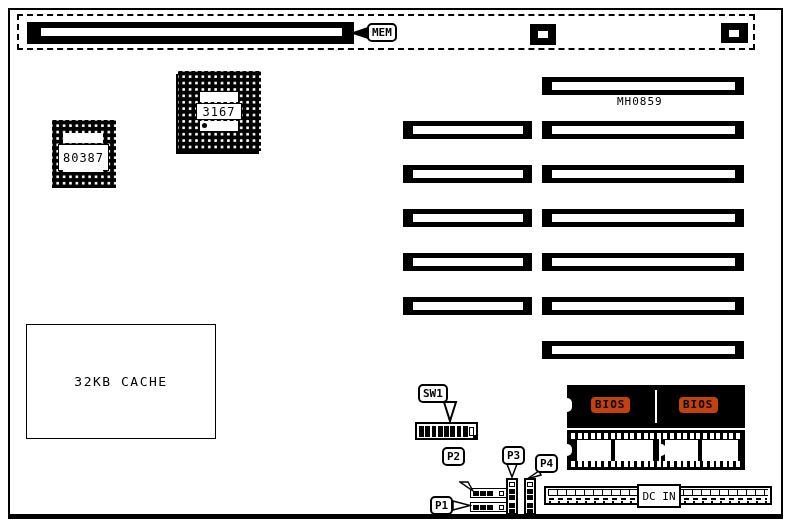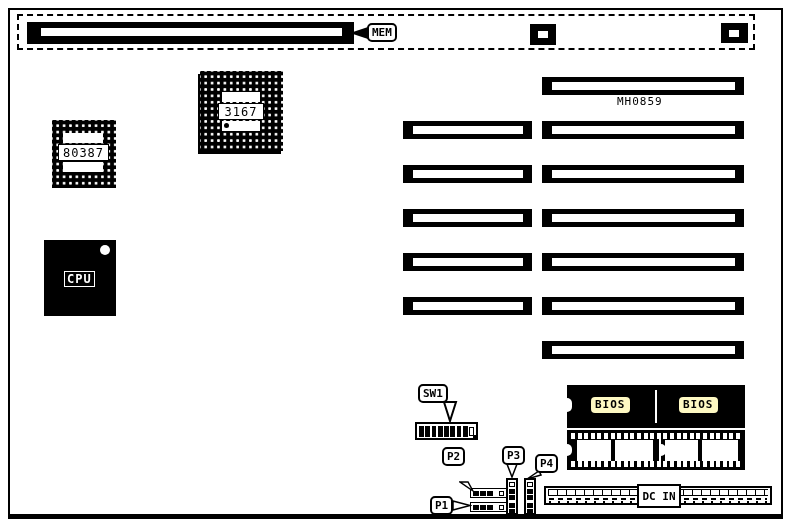--- a/index.html
+++ b/index.html
@@ -13,21 +13,21 @@
   .white{background:#fff}
   .callout{position:absolute;border:2px solid #000;border-radius:5px;background:#fff;
            font-weight:bold;font-size:11px;line-height:13px;padding:1px 3px;z-index:6;white-space:nowrap}
   .pin-grid{background-color:#000;
             background-image:radial-gradient(circle,#fff 1.25px,rgba(0,0,0,0) 1.45px);
             background-size:6.4px 6.4px;background-position:2.5px 2.5px}
   .chip-label{position:absolute;background:#fff;border:1px solid #000;display:flex;
               align-items:center;justify-content:center;font-size:12px;letter-spacing:1px}
   .bar-slot{position:absolute;height:18px;background:#000}
   .bar-slot .stripe{position:absolute;left:10px;right:9px;top:5px;bottom:5px;background:#fff}
-  .bios-label{position:absolute;background:#fef9c3;border-radius:4px;font-weight:bold;font-size:11px;
+  .bios-label{position:absolute;background:#c2410c;border-radius:4px;font-weight:bold;font-size:11px;
               line-height:14px;padding:1px 4px;letter-spacing:1px}
   .perf{position:absolute;left:4px;right:4px;height:6px;
         background:repeating-linear-gradient(90deg,#fff 0 4px,#000 4px 6.6px)}
   .notch{position:absolute;background:#fff;border-radius:0 6px 6px 0}
   .hconn{position:absolute;width:37px;height:10px;border:1px solid #000;background:#fff;
          display:flex;align-items:center;gap:1px;padding:0 2px}
   .hconn .sq{width:6px;height:5px;background:#000}
   .hconn .spacer{flex:1}
   .hconn .sq-open{width:5px;height:5px;border:1px solid #000;background:#fff}
   .vconn{position:absolute;width:12px;height:37px;border:2px solid #000;background:#fff}
@@ -64,39 +64,38 @@
   </svg>
   <div class="callout" style="left:367px;top:23px">MEM</div>
 
   <div class="abs black" style="left:530px;top:24px;width:26px;height:21px">
     <div class="abs white" style="left:8px;top:7px;width:10px;height:7px"></div>
   </div>
   <div class="abs black" style="left:721px;top:23px;width:27px;height:20px">
     <div class="abs white" style="left:8px;top:7px;width:10px;height:7px"></div>
   </div>
 
-  <div class="abs pin-grid" style="left:200px;top:71px;width:83px;height:80px;box-shadow:-2px 3px 0 #000">
+  <div class="abs pin-grid" style="left:178px;top:71px;width:83px;height:80px;box-shadow:-2px 3px 0 #000">
     <div class="abs white" style="left:22px;top:21px;width:38px;height:10px"></div>
     <div class="chip-label" style="left:18px;top:32px;width:46px;height:17px">3167</div>
     <div class="abs white" style="left:22px;top:50px;width:38px;height:10px">
       <div class="abs black" style="left:2px;top:2px;width:5px;height:5px;border-radius:50%"></div>
     </div>
   </div>
 
   <div class="abs pin-grid" style="left:52px;top:120px;width:64px;height:68px">
     <div class="abs white" style="left:11px;top:13px;width:40px;height:10px"></div>
-    <div class="chip-label" style="left:6px;top:24px;width:51px;height:17px">80387</div>
+    <div class="chip-label" style="left:6px;top:24px;width:51px;height:27px">80387</div>
     <div class="abs white" style="left:11px;top:42px;width:40px;height:10px"></div>
   </div>
 
-  <div class="abs black" style="left:44px;top:240px;width:72px;height:76px">
-    <div class="abs white" style="right:6px;top:5px;width:10px;height:10px;border-radius:50%"></div>
-    <div class="abs" style="left:20px;top:31px;border:1px solid #fff;color:#fff;font-weight:bold;font-size:12px;line-height:14px;padding:0 2px;letter-spacing:1px">CPU</div>
-  </div>
-
+
+  <div class="abs" style="left:26px;top:324px;width:190px;height:115px;border:1px solid #000;display:flex;align-items:center;justify-content:center;font-size:13px;letter-spacing:1.5px">
+    <span>32KB CACHE</span>
+  </div>
 
   <div class="abs" style="left:617px;top:95px;font-size:11px;letter-spacing:1px">MH0859</div>
 
   <div class="abs" id="slots-left" style="left:0;top:0;width:0;height:0">
       <div class="bar-slot" style="top: 121px; left: 403px; width: 129px;">
         <div class="stripe"></div>
       </div>
       <div class="bar-slot" style="top: 165px; left: 403px; width: 129px;">
         <div class="stripe"></div>
       </div>
@@ -167,21 +166,21 @@
     <div class="abs white" style="left:135px;top:10px;width:36px;height:21px"></div>
     <div class="abs white" style="left:92px;top:3px;width:2px;height:34px"></div>
     <div class="notch" style="left:0;top:14px;width:5px;height:12px"></div>
     <div class="notch" style="left:94px;top:14px;width:5px;height:12px"></div>
   </div>
 
   <div class="abs" style="left:544px;top:486px;width:228px;height:19px;border:2px solid #000;background:#fff">
     <div class="strip-squares"></div>
     <div class="strip-dashes"></div>
     <div class="strip-dots"></div>
-    <div class="abs" style="left:91px;top:-4px;width:44px;height:24px;border:2px solid #000;background:#fff;display:flex;align-items:center;justify-content:center;font-weight:bold;font-size:11px;z-index:6">DC IN</div>
+    <div class="abs" style="left:91px;top:-4px;width:44px;height:24px;border:2px solid #000;background:#fff;display:flex;align-items:center;justify-content:center;font-weight:normal;font-size:11px;z-index:6">DC IN</div>
   </div>
 
   <div class="callout" style="left:442px;top:447px">P2</div>
   <svg style="left:459px;top:481px" width="15" height="12">
     <polygon points="1,1 9,1 14,10" fill="#fff" stroke="#000" stroke-width="1.5"></polygon>
   </svg>
   <div class="hconn" style="left:470px;top:488px">
     <div class="sq"></div>
     <div class="sq"></div>
     <div class="sq"></div>

